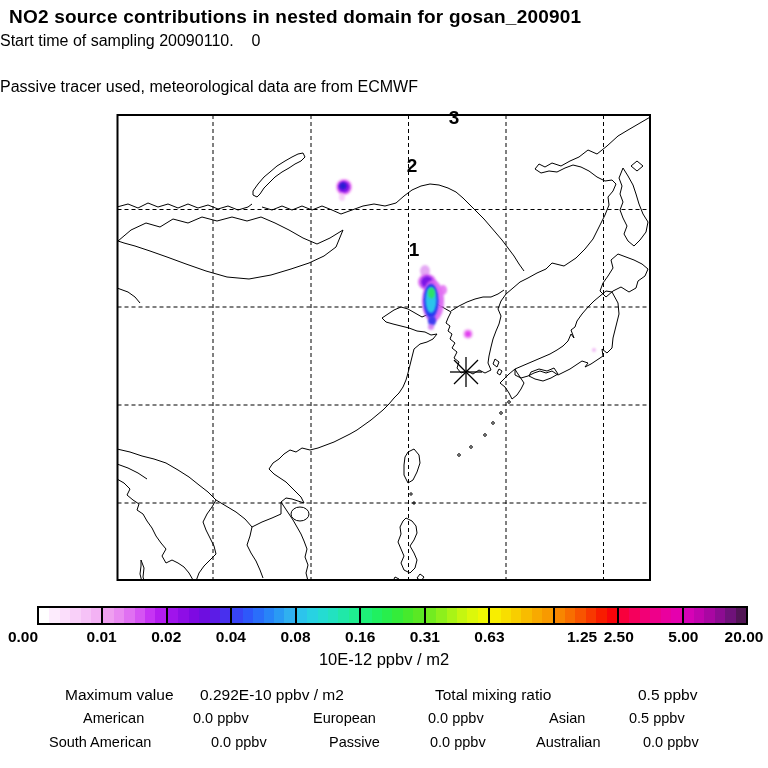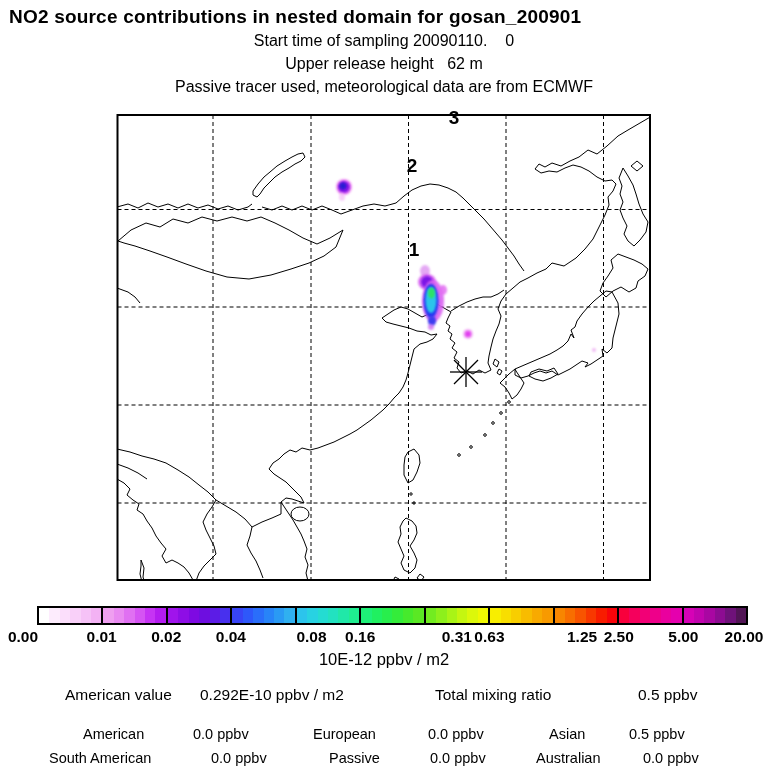--- a/index.html
+++ b/index.html
@@ -1,43 +1,42 @@
 <!DOCTYPE html>
 <html><head>
 <meta charset="utf-8">
 <style>
   html,body{margin:0;padding:0;background:#ffffff;}
   body{width:768px;height:768px;position:relative;font-family:"Liberation Sans",sans-serif;color:#000;overflow:hidden;}
   .abs{position:absolute;white-space:pre;}
   .hdr-title{top:6px;left:9px;font-size:19px;font-weight:bold;letter-spacing:.2px;}
-  .hdr-row{left:0;width:768px;display:flex;justify-content:center;font-size:16px;}
+  .hdr-row{left:0;width:768px;display:flex;justify-content:center;font-size:16px;flex-direction:column;}
   .hdr2{top:32px;gap:42px;}
   .hdr3{top:55px;gap:58px;}
   .hdr4{top:78px;}
   #map-wrap{position:absolute;left:0;top:0;width:768px;height:768px;}
   
   #cbar{position:absolute;left:37px;top:606px;width:711px;height:19px;border:2px solid #000;display:flex;box-sizing:border-box;}
   .cb-seg{flex:1 1 0;display:flex;border-right:2px solid #000;}
   .cb-seg:last-child{border-right:none;}
   .cb-cell{flex:1 1 0;}
   .cb-tick{position:absolute;top:628px;transform:translateX(-50%);font-size:15.5px;font-weight:bold;white-space:pre;}
   .unit{top:650px;left:0;width:768px;text-align:center;font-size:16.5px;}
   
   .st{font-size:15.5px;}
-  .st2{font-size:14.5px;margin-top:16px;}
+  .st2{font-size:14.5px;}
 </style>
 </head>
 <body>
 
 <div class="abs hdr-title">NO2 source contributions in nested domain for gosan_200901</div>
 <div class="abs hdr-row hdr2">
   <span>Start time of sampling 20090110.    0</span>
 </div>
 <div class="abs hdr-row hdr3">
-  <span>Upper release height   62 m</span>
 </div>
 <div class="abs hdr-row hdr4">
   <span>Passive tracer used, meteorological data are from ECMWF</span>
 </div>
 
 <div id="map-wrap">
 <svg id="map-svg" width="768" height="768" viewBox="0 0 768 768">
   <defs>
     <clipPath id="mapclip">
           <rect x="117.5" y="115" width="532.5" height="465"></rect>
@@ -216,33 +215,33 @@
       <div class="cb-cell" style="background: rgb(141, 12, 146);"></div>
       <div class="cb-cell" style="background: rgb(111, 18, 122);"></div>
       <div class="cb-cell" style="background: rgb(82, 21, 86);"></div>
     </div>
   </div>
 <div id="ticks">
     <span class="cb-tick" style="left: 23px;">0.00</span>
     <span class="cb-tick" style="left: 101.636px;">0.01</span>
     <span class="cb-tick" style="left: 166.273px;">0.02</span>
     <span class="cb-tick" style="left: 230.909px;">0.04</span>
-    <span class="cb-tick" style="left: 295.545px; margin-left: 16px;">0.08</span>
+    <span class="cb-tick" style="left: 295.545px;">0.08</span>
     <span class="cb-tick" style="left: 360.182px;">0.16</span>
-    <span class="cb-tick" style="left: 424.818px; margin-left: 32px;">0.31</span>
+    <span class="cb-tick" style="left: 424.818px;">0.31</span>
     <span class="cb-tick" style="left: 489.455px;">0.63</span>
     <span class="cb-tick" style="left: 554.091px; margin-left: 28px;">1.25</span>
     <span class="cb-tick" style="left: 618.727px;">2.50</span>
     <span class="cb-tick" style="left: 683.364px;">5.00</span>
     <span class="cb-tick" style="left: 744px;">20.00</span>
   </div>
 <div class="abs unit">10E-12 ppbv / m2</div>
 
 <div>
-  <span class="abs st" style="left:65px;top:686px">American value</span>
+  <span class="abs st" style="left:65px;top:686px">Maximum value</span>
   <span class="abs st" style="left:200px;top:686px">0.292E-10 ppbv / m2</span>
   <span class="abs st" style="left:435px;top:686px">Total mixing ratio</span>
   <span class="abs st" style="left:638px;top:686px">0.5 ppbv</span>
 </div>
 <div>
   <span class="abs st2" style="left:83px;top:710px">American</span>
   <span class="abs st2" style="left:193px;top:710px">0.0 ppbv</span>
   <span class="abs st2" style="left:313px;top:710px">European</span>
   <span class="abs st2" style="left:428px;top:710px">0.0 ppbv</span>
   <span class="abs st2" style="left:549px;top:710px">Asian</span>

